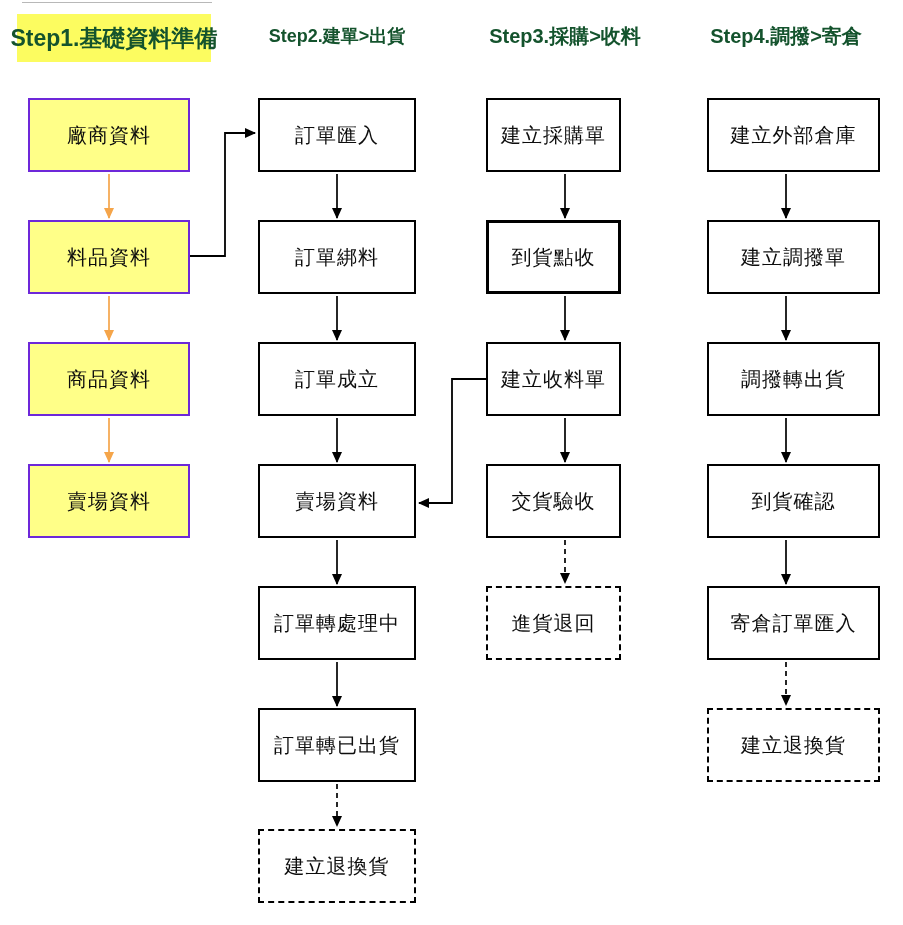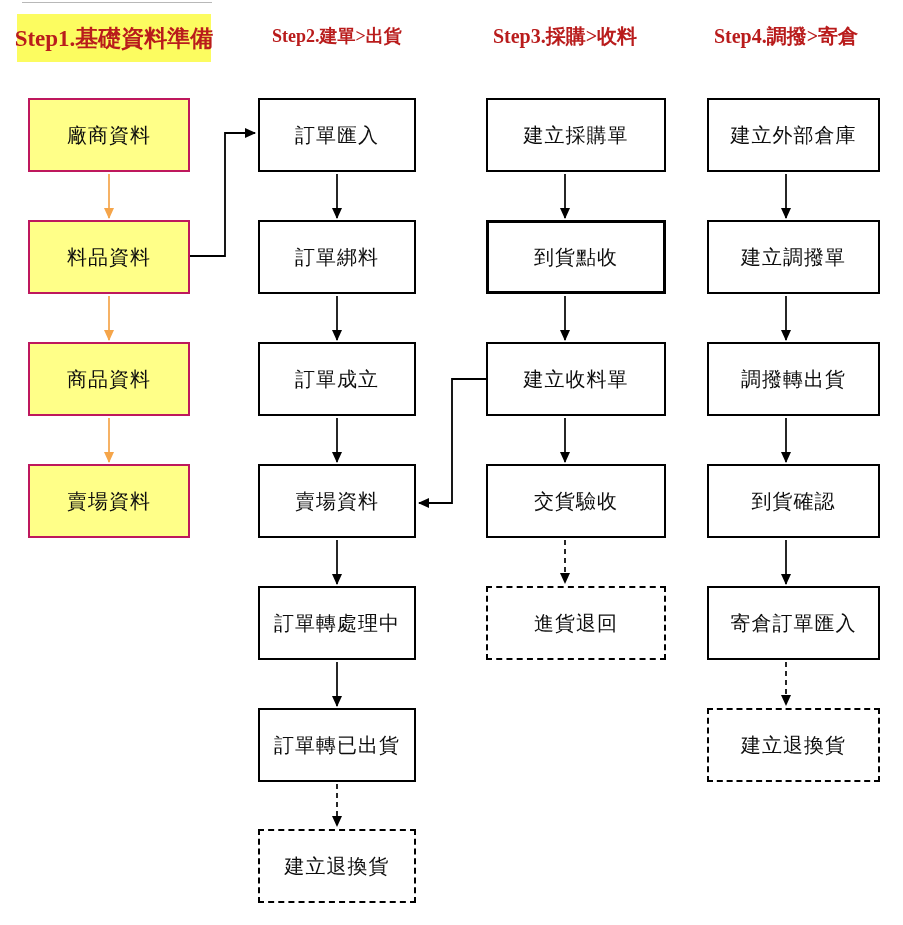--- a/index.html
+++ b/index.html
@@ -15,23 +15,23 @@
     position: absolute;
     left: 22px; top: 2px;
     width: 190px; height: 1px;
     background: #b8b8b8;
   }
   .hdr {
     position: absolute;
     display: flex;
     align-items: center;
     justify-content: center;
-    font-family: Liberation Serif, serif;
+    font-family: Liberation Sans, sans-serif;
     font-weight: bold;
-    color: #b91c1c;
+    color: #14532d;
     white-space: nowrap;
   }
   .hdr1 {
     left: 17px; top: 14px;
     width: 194px; height: 48px;
     background: #fcfc60;
     font-size: 23px;
   }
   .hdr2 { left: 227px; top: 22px; width: 220px; height: 28px; font-size: 18px; }
   .hdr3 { left: 455px; top: 22px; width: 220px; height: 28px; font-size: 20px; text-align: center; }
@@ -46,28 +46,28 @@
     display: flex;
     align-items: center;
     justify-content: center;
     font-size: 20px;
     color: #0d0d0d;
     letter-spacing: 1px;
     white-space: nowrap;
   }
   .yellow {
     background: #ffff88;
-    border: 2px solid #be185d;
+    border: 2px solid #6d28d9;
   }
   .thick { border-width: 3.5px; }
   .dashedbox { border: 2px dashed #000000; }
 
   .c1 { left: 28px;  width: 162px; }
   .c2 { left: 258px; width: 158px; }
-  .c3 { left: 486px; width: 180px; }
+  .c3 { left: 486px; width: 135px; }
   .c4 { left: 707px; width: 173px; }
 
   .r1 { top: 98px; }
   .r2 { top: 220px; }
   .r3 { top: 342px; }
   .r4 { top: 464px; }
   .r5 { top: 586px; }
   .r6 { top: 708px; }
   .r7 { top: 829px; }
 

